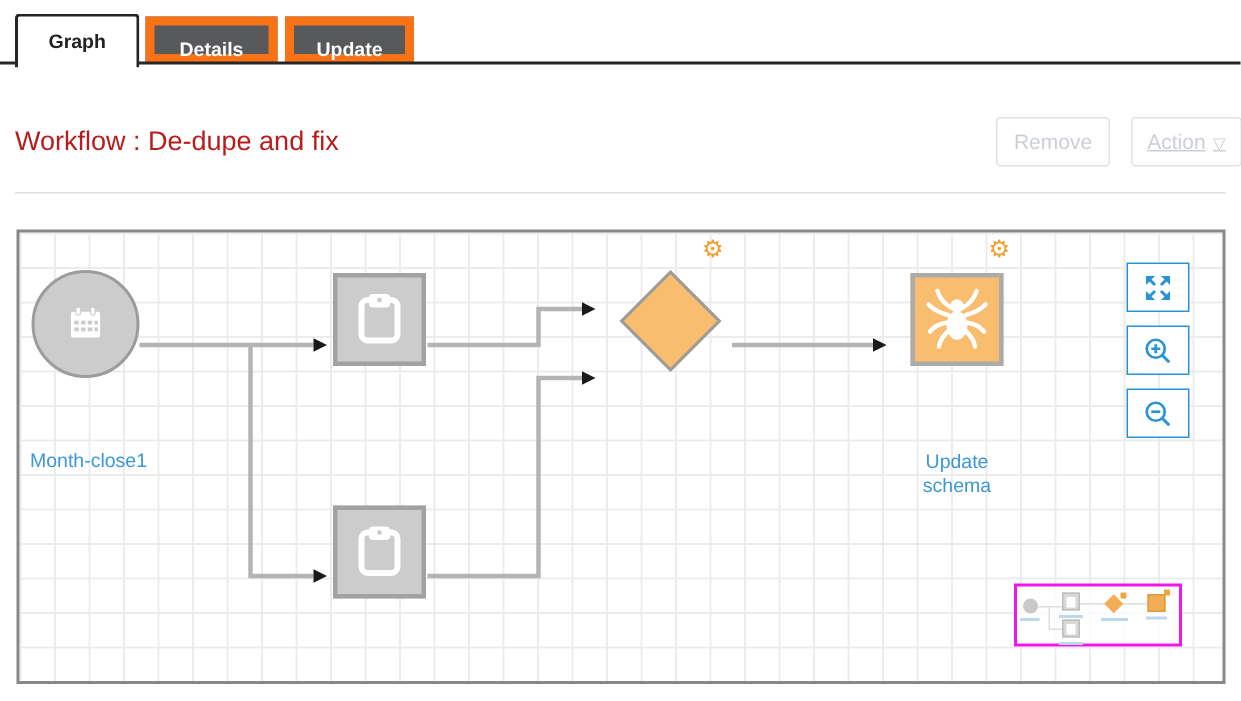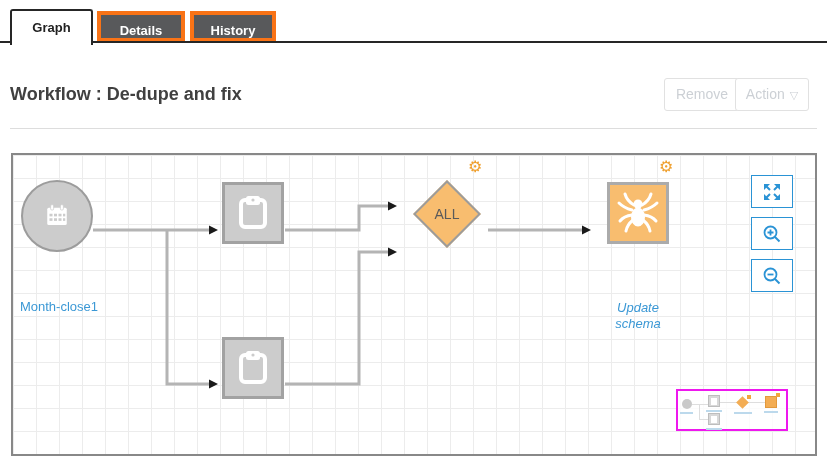--- a/index.html
+++ b/index.html
@@ -5,36 +5,36 @@
   * { box-sizing: border-box; margin: 0; padding: 0; }
   html, body { width: 827px; height: 467px; background: #fff; overflow: hidden;
     font-family: "Liberation Sans", sans-serif; }
 
   
   .tabbar { position: absolute; left: 0; top: 0; width: 827px; height: 44px; }
   .tabbar-line { position: absolute; left: 0; top: 41px; width: 827px; height: 2px;
     background: #262626; z-index: 1; }
   .tab { position: absolute; top: 11px; height: 31px; background: #58595b; color: #fff;
     font-size: 13px; font-weight: bold; text-align: center; line-height: 31px;
-    border: 4px solid #f97316; cursor: pointer; z-index: 0; }
+    border: 6px solid #f97316; cursor: pointer; z-index: 0; }
   .tab.active { top: 9px; height: 36px; line-height: 34px; background: #fff; color: #222;
     border: 2px solid #262626; border-bottom: none; z-index: 2;
     border-radius: 3px 3px 0 0; }
   .tab-graph   { left: 10px;  width: 83px; }
   .tab-details { left: 97px;  width: 88px; }
   .tab-history { left: 190px; width: 86px; }
 
   
   .page-title { position: absolute; left: 10px; top: 84px; font-size: 18px;
-    font-weight: bold; color: #404040; }
+    font-weight: normal; color: #b91c1c; }
   .btn { position: absolute; top: 78px; height: 33px; background: #fff;
     border: 1px solid #e1e1e1; border-radius: 3px; color: #ccd0d5; font-size: 14px;
     text-align: center; line-height: 31px; cursor: default; }
   .btn-remove { left: 648px; width: 76px; margin-left: 16px; }
-  .btn-action { left: 735px; width: 74px; }
+  .btn-action { left: 754px; width: 74px; text-decoration: underline; }
   .btn-action .caret { font-size: 11px; margin-left: 5px; }
   .rule { position: absolute; left: 10px; top: 128px; width: 807px; height: 1px;
     background: #dddddd; }
 
   
   .canvas { position: absolute; left: 11px; top: 153px; width: 806px; height: 303px;
     border: 2px solid #888; background-color: #fff;
     background-image: linear-gradient(to right, #ececec 1px, transparent 1px),
                       linear-gradient(to bottom, #ececec 1px, transparent 1px);
     background-size: 23px 23px; }
@@ -56,21 +56,21 @@
   .diamond-text { position: absolute; left: 410px; top: 35px; width: 48px; height: 48px;
     display: flex; align-items: center; justify-content: center; font-size: 14px;
     color: #5a5a5a; pointer-events: none; }
 
   .node-label { position: absolute; transform: translateX(-50%); text-align: center;
     font-size: 13px; line-height: 16px; color: #3b98d5; cursor: pointer; margin-top: 44px; }
   .lbl-month    { left: 46px;  top: 100px; width: 110px; }
   .lbl-dedup    { left: 240px; top: 101px; width: 110px; }
   .lbl-fixphone { left: 240px; top: 252px; width: 80px; }
   .lbl-all      { left: 436px; top: 101px; width: 92px; }
-  .lbl-update   { left: 625px; top: 101px; width: 64px; font-style: italic; }
+  .lbl-update   { left: 625px; top: 101px; width: 64px; }
 
   .gear { position: absolute; font-size: 16px; line-height: 16px; color: #efa02f;
     cursor: pointer; }
   .gear-1 { left: 455px; top: 4px; }
   .gear-2 { left: 646px; top: 4px; }
 
   
   .zoom-btn { position: absolute; left: 738px; width: 42px; height: 33px;
     background: #fff; border: 1px solid #2a93d5; display: flex; align-items: center;
     justify-content: center; cursor: pointer; }
@@ -105,21 +105,21 @@
   .mm-l4 { left: 42px; top: 11px; width: 18px; height: 1px; }
   .mm-l5 { left: 69px; top: 11px; width: 18px; height: 1px; }
 </style>
 </head>
 <body>
 
 <div class="tabbar">
   <div class="tabbar-line"></div>
   <div class="tab tab-graph active">Graph</div>
   <div class="tab tab-details">Details</div>
-  <div class="tab tab-history">History</div>
+  <div class="tab tab-history">Update</div>
 </div>
 
 <h1 class="page-title">Workflow : De-dupe and fix</h1>
 <div class="btn btn-remove">Remove</div>
 <div class="btn btn-action">
   <span>Action</span><span class="caret">▽</span>
 </div>
 <div class="rule"></div>
 
 <div class="canvas">
@@ -169,21 +169,20 @@
 
   <div class="node node-square node-fixphone">
     <svg width="40" height="40" viewBox="0 0 40 40">
       <rect x="8" y="7" width="24" height="27" rx="4" fill="none" stroke="#fff" stroke-width="4"></rect>
       <rect x="13" y="3" width="14" height="9" rx="2.5" fill="#fff"></rect>
       <circle cx="20" cy="7" r="1.6" fill="#cccccc"></circle>
     </svg>
   </div>
 
   <div class="node node-diamond"></div>
-  <div class="diamond-text">ALL</div>
 
   <div class="node node-square node-spider">
     <svg width="44" height="44" viewBox="-22 -22 44 44">
       <g stroke="#fff" stroke-width="3" fill="none" stroke-linecap="round">
         <path d="M -4 -8 Q -11 -12 -13 -19"></path>
         <path d="M -6 -3 Q -14 -5 -19 -10"></path>
         <path d="M -6 2 Q -14 3 -18 8"></path>
         <path d="M -5 7 Q -11 12 -12 18"></path>
         <path d="M 4 -8 Q 11 -12 13 -19"></path>
         <path d="M 6 -3 Q 14 -5 19 -10"></path>

